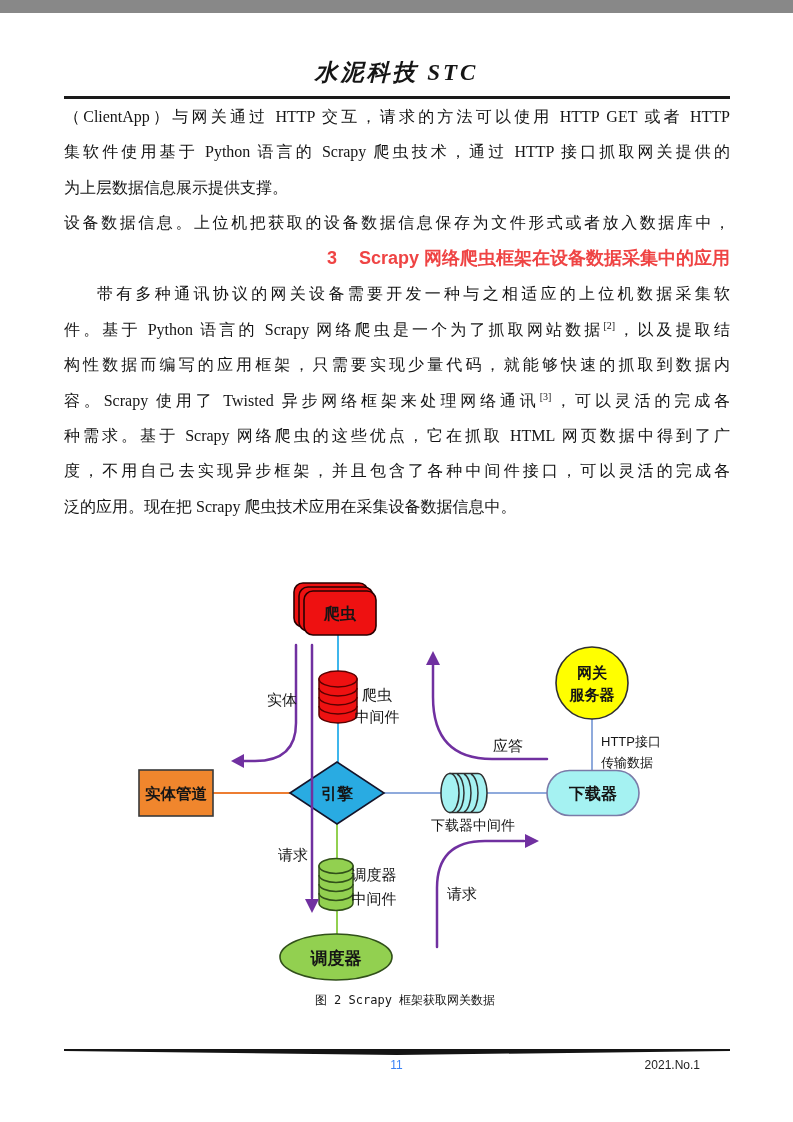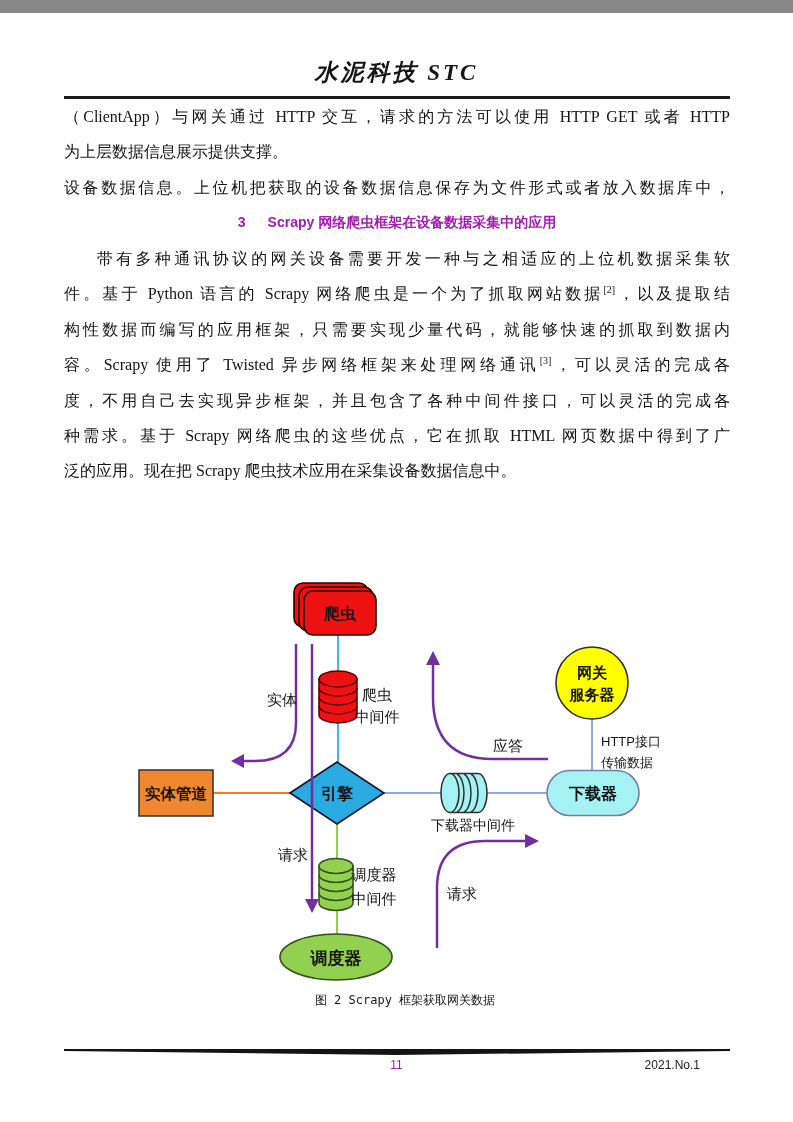--- a/index.html
+++ b/index.html
@@ -20,71 +20,72 @@
   .tl{
     height:35.45px;line-height:35.45px;font-size:16px;
     text-align:justify;text-align-last:justify;white-space:normal;
     color:#141414;
   }
   .tl.pend{text-align-last:left;}
   .tl sup{font-size:10px;line-height:0;vertical-align:6px;}
   .hline{
     height:35.45px;line-height:35.45px;
     font-family:"Liberation Sans","DejaVu Sans",sans-serif;
-    font-weight:700;font-size:14px;color:#a21caf;text-align:center;
+    font-weight:700;font-size:18px;color:#ef4444;text-align:right;
   }
   .hline .hnum{display:inline-block;margin-right:22px;}
   .indent2{text-indent:33px;}
   
   #diagram{position:absolute;top:552px;left:0;width:793px;height:426px;}
   .dtext{font-family:"Liberation Sans","DejaVu Sans",sans-serif;fill:#151515;}
   .nlab{font-weight:600;}
   
   .fig-caption{
     position:absolute;top:979px;left:0;width:793px;text-align:center;text-indent:17px;
     font-family:"DejaVu Sans Mono","Liberation Mono",monospace;
     font-size:12px;color:#161616;
   }
   
   .ftr-rule{
     position:absolute;top:1036px;left:64px;width:666px;height:6px;background:#141414;
     clip-path:polygon(0 0,100% 0,100% 32%,50% 100%,0 32%);
   }
   .ftr-page{
     position:absolute;top:1045px;left:0;width:793px;text-align:center;
-    font:12px "Liberation Sans","DejaVu Sans",sans-serif;color:#a21caf;
+    font:12px "Liberation Sans","DejaVu Sans",sans-serif;color:#3b82f6;
   }
   .ftr-issue{
     position:absolute;top:1045px;right:93px;
     font:12px "Liberation Sans","DejaVu Sans",sans-serif;color:#222;
   }
 </style>
 </head>
 <body>
 
 <div id="page">
 
   <div class="hdr-title">水泥科技 STC</div>
   <div class="hdr-rule"></div>
 
   <div class="bodytext">
     <div class="tl">（ClientApp）与网关通过 HTTP 交互，请求的方法可以使用 HTTP GET 或者 HTTP</div>
+    <div class="tl">集软件使用基于 Python 语言的 Scrapy 爬虫技术，通过 HTTP 接口抓取网关提供的</div>
     <div class="tl pend">为上层数据信息展示提供支撑。</div>
     <div class="tl">设备数据信息。上位机把获取的设备数据信息保存为文件形式或者放入数据库中，</div>
 
     <div class="hline">
       <span class="hnum">3</span><span>Scrapy 网络爬虫框架在设备数据采集中的应用</span>
     </div>
 
     <div class="tl indent2">带有多种通讯协议的网关设备需要开发一种与之相适应的上位机数据采集软</div>
     <div class="tl"><span>件。基于 Python 语言的 Scrapy 网络爬虫是一个为了抓取网站数据</span><sup>[2]</sup><span>，以及提取结</span></div>
     <div class="tl">构性数据而编写的应用框架，只需要实现少量代码，就能够快速的抓取到数据内</div>
     <div class="tl"><span>容。Scrapy 使用了 Twisted 异步网络框架来处理网络通讯</span><sup>[3]</sup><span>，可以灵活的完成各</span></div>
+    <div class="tl">种需求。基于 Scrapy 网络爬虫的这些优点，它在抓取 HTML 网页数据中得到了广</div>
     <div class="tl">度，不用自己去实现异步框架，并且包含了各种中间件接口，可以灵活的完成各</div>
-    <div class="tl">种需求。基于 Scrapy 网络爬虫的这些优点，它在抓取 HTML 网页数据中得到了广</div>
     <div class="tl pend">泛的应用。现在把 Scrapy 爬虫技术应用在采集设备数据信息中。</div>
   </div>
 
   <svg id="diagram" viewBox="0 552 793 426" xmlns="http://www.w3.org/2000/svg">
 
     <line x1="213" y1="780" x2="290" y2="780" stroke-width="2" stroke="#ED7D31"></line>
     <line x1="384" y1="780" x2="547" y2="780" stroke-width="2" stroke="#8FAADC"></line>
     <line x1="592" y1="706" x2="592" y2="758" stroke-width="2" stroke="#8FAADC"></line>
     <line x1="338" y1="620" x2="338" y2="750" stroke-width="2" stroke="#3FB6EC"></line>
     <line x1="337" y1="810" x2="337" y2="922" stroke-width="2" stroke="#92D050"></line>

